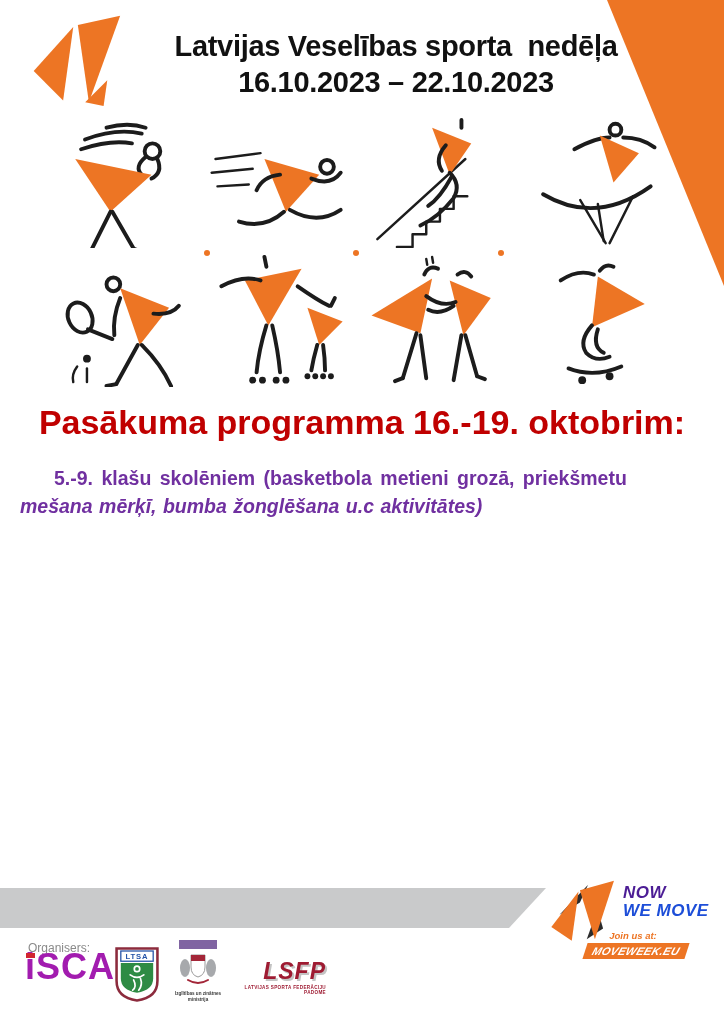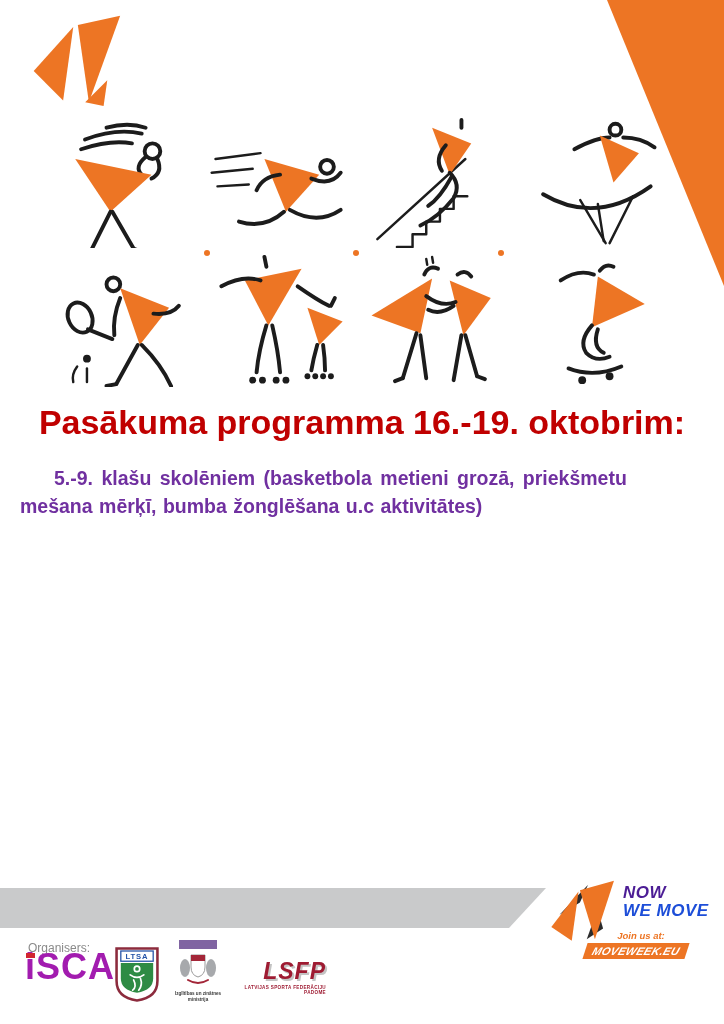--- a/index.html
+++ b/index.html
@@ -30,40 +30,40 @@
 
   
   .prog-heading{position:absolute;left:0;top:403px;width:724px;text-align:center;
         color:#C00000;font-size:34px;font-weight:700;}
   .block{position:absolute;left:20px;width:690px;font-weight:700;font-size:19.5px;line-height:28px;}
   .block .u{text-decoration:underline;text-decoration-thickness:2px;text-underline-offset:3px;}
   .block1{top:464px;color:#7030A0;}
   .block2{top:589px;color:#00B050;}
   .ln1{padding-left:27px;}
   .block1 .ln2{padding-left:34px;word-spacing:3px;}
-  .block1 .ln3{padding-left:0;word-spacing:1px;}
+  .block1 .ln3{padding-left:0;word-spacing:1px;font-style:italic;}
   .block2 .ln2{padding-left:17px;word-spacing:4.5px;}
   .block2 .ln3{padding-left:4px;}
 
   
   .organizer{position:absolute;left:28px;top:833px;width:660px;color:#1a1a1a;
         font-size:14.5px;font-style:italic;font-weight:500;}
 
   
   .gray-band{position:absolute;left:0;top:888px;width:546px;height:40px;background:#C9CACB;
         clip-path:polygon(0 0,546px 0,509px 40px,0 40px);}
 
   
   .nwm{position:absolute;left:545px;top:874px;width:178px;height:92px;}
   .nwm-arrow{position:absolute;left:2px;top:4px;width:74px;height:64px;}
   .nwm-word1{position:absolute;left:78px;top:9px;font-size:17px;font-weight:800;
         font-style:italic;color:#4c1d95;letter-spacing:0.5px;}
   .nwm-word2{position:absolute;left:78px;top:27px;font-size:17px;font-weight:800;
         font-style:italic;color:#1d4ed8;letter-spacing:0.5px;text-align:center;}
-  .nwm-join{position:absolute;left:44px;top:56px;width:104px;text-align:center;
+  .nwm-join{position:absolute;left:36px;top:56px;width:104px;text-align:center;
         color:#ED7524;font-size:9.5px;font-weight:700;font-style:italic;}
   .nwm-badge{position:absolute;left:40px;top:69px;width:102px;height:16px;background:#ED7524;
         transform:skewX(-18deg);display:flex;align-items:center;justify-content:center;}
   .nwm-badge span{color:#fff;font-size:11px;font-weight:800;font-style:italic;letter-spacing:0.3px;}
 
   
   .organisers-label{position:absolute;left:28px;top:941px;font-size:12px;color:#8a8a8a;}
   .isca{position:absolute;left:25px;top:950px;}
   .isca-bar{position:absolute;left:1px;top:3px;width:9px;height:5px;background:#D22630;}
   .isca-text{font-size:36px;font-weight:800;color:#a21caf;letter-spacing:1px;line-height:34px;}
@@ -88,20 +88,24 @@
 <div class="page">
 
   <div class="corner-tri"></div>
 
   <div class="header">
     <svg class="header-logo" viewBox="0 0 100 100">
       <polygon points="4,62 47,14 36,94" fill="#ED7524"></polygon>
       <polygon points="52,12 98,2 64,96" fill="#ED7524"></polygon>
       <polygon points="60,96 84,72 80,100" fill="#ED7524"></polygon>
     </svg>
+    <div class="title-wrap">
+      <div class="title-line">Latvijas Veselības sporta  nedēļa</div>
+      <div class="title-line">16.10.2023 – 22.10.2023</div>
+    </div>
   </div>
 
   <div class="figs">
     <div class="fig-cell">
       <svg class="fig" viewBox="0 0 150 135">
         <path d="M30,24 Q62,12 88,18"></path>
           <path d="M26,34 Q56,24 78,28"></path>
           <path d="M52,12 Q74,6 92,12"></path>
         <circle class="o" cx="99" cy="36" r="8"></circle>
         <path d="M92,42 Q80,52 88,60"></path>

